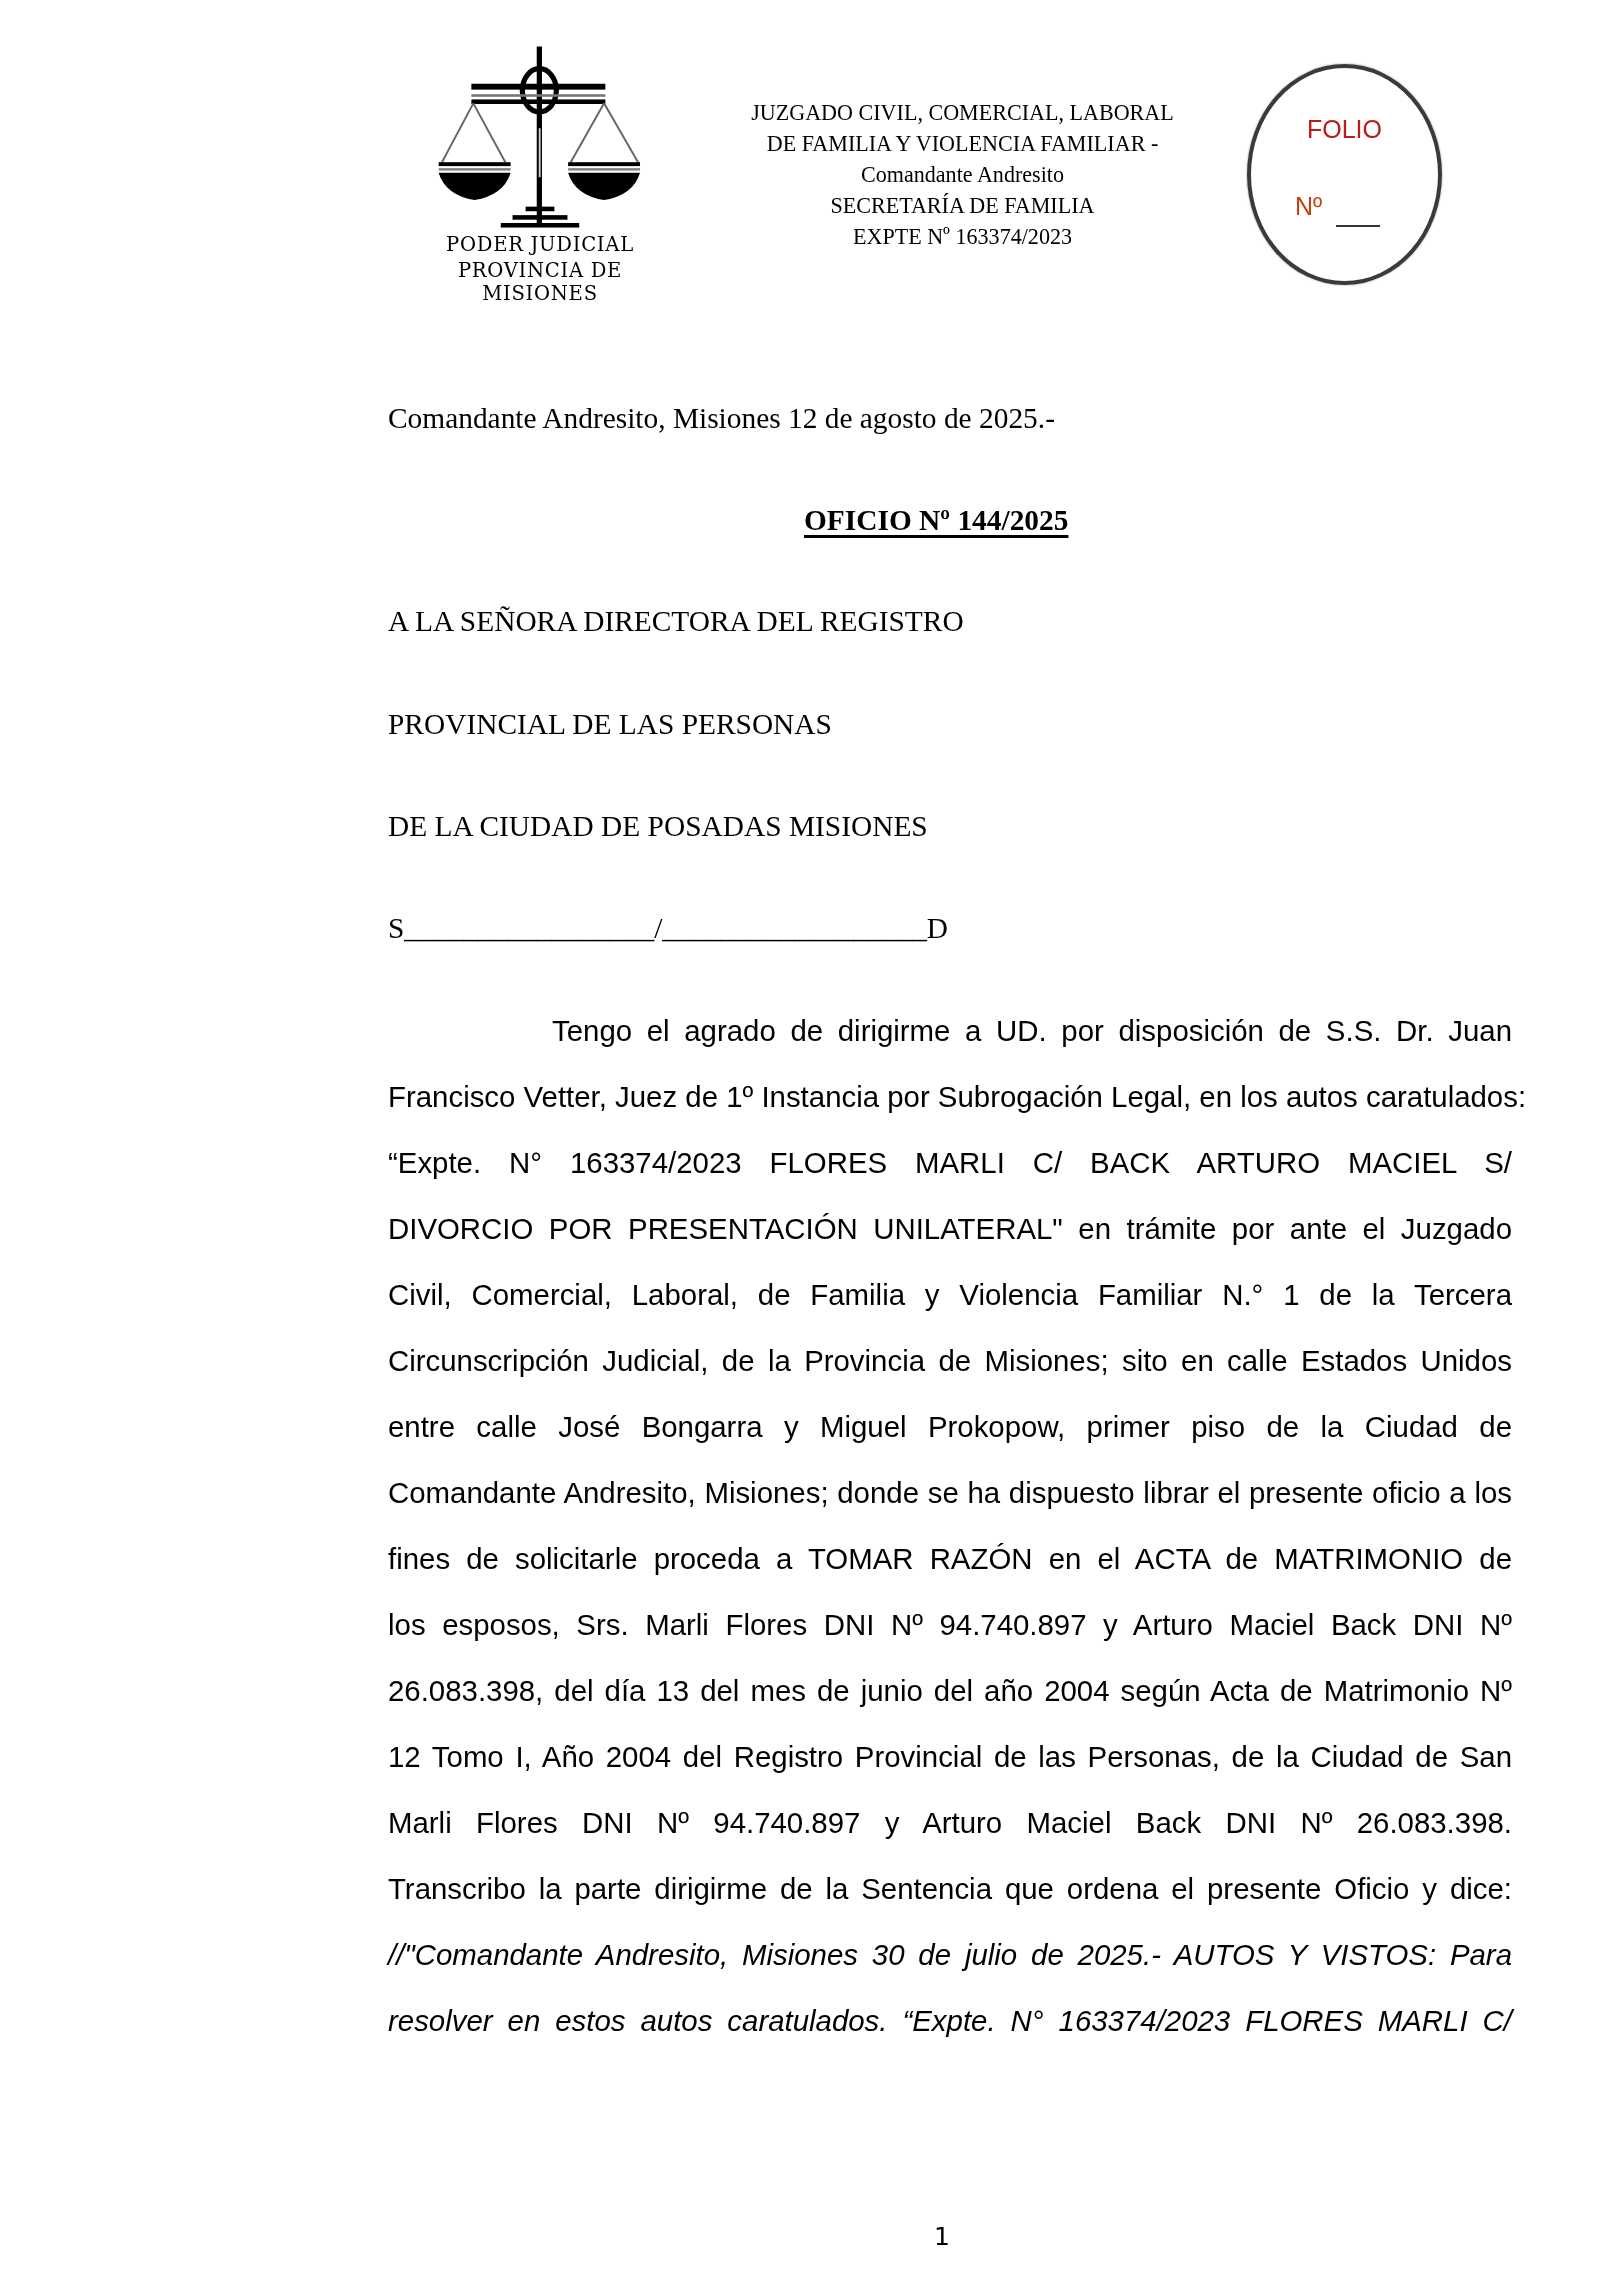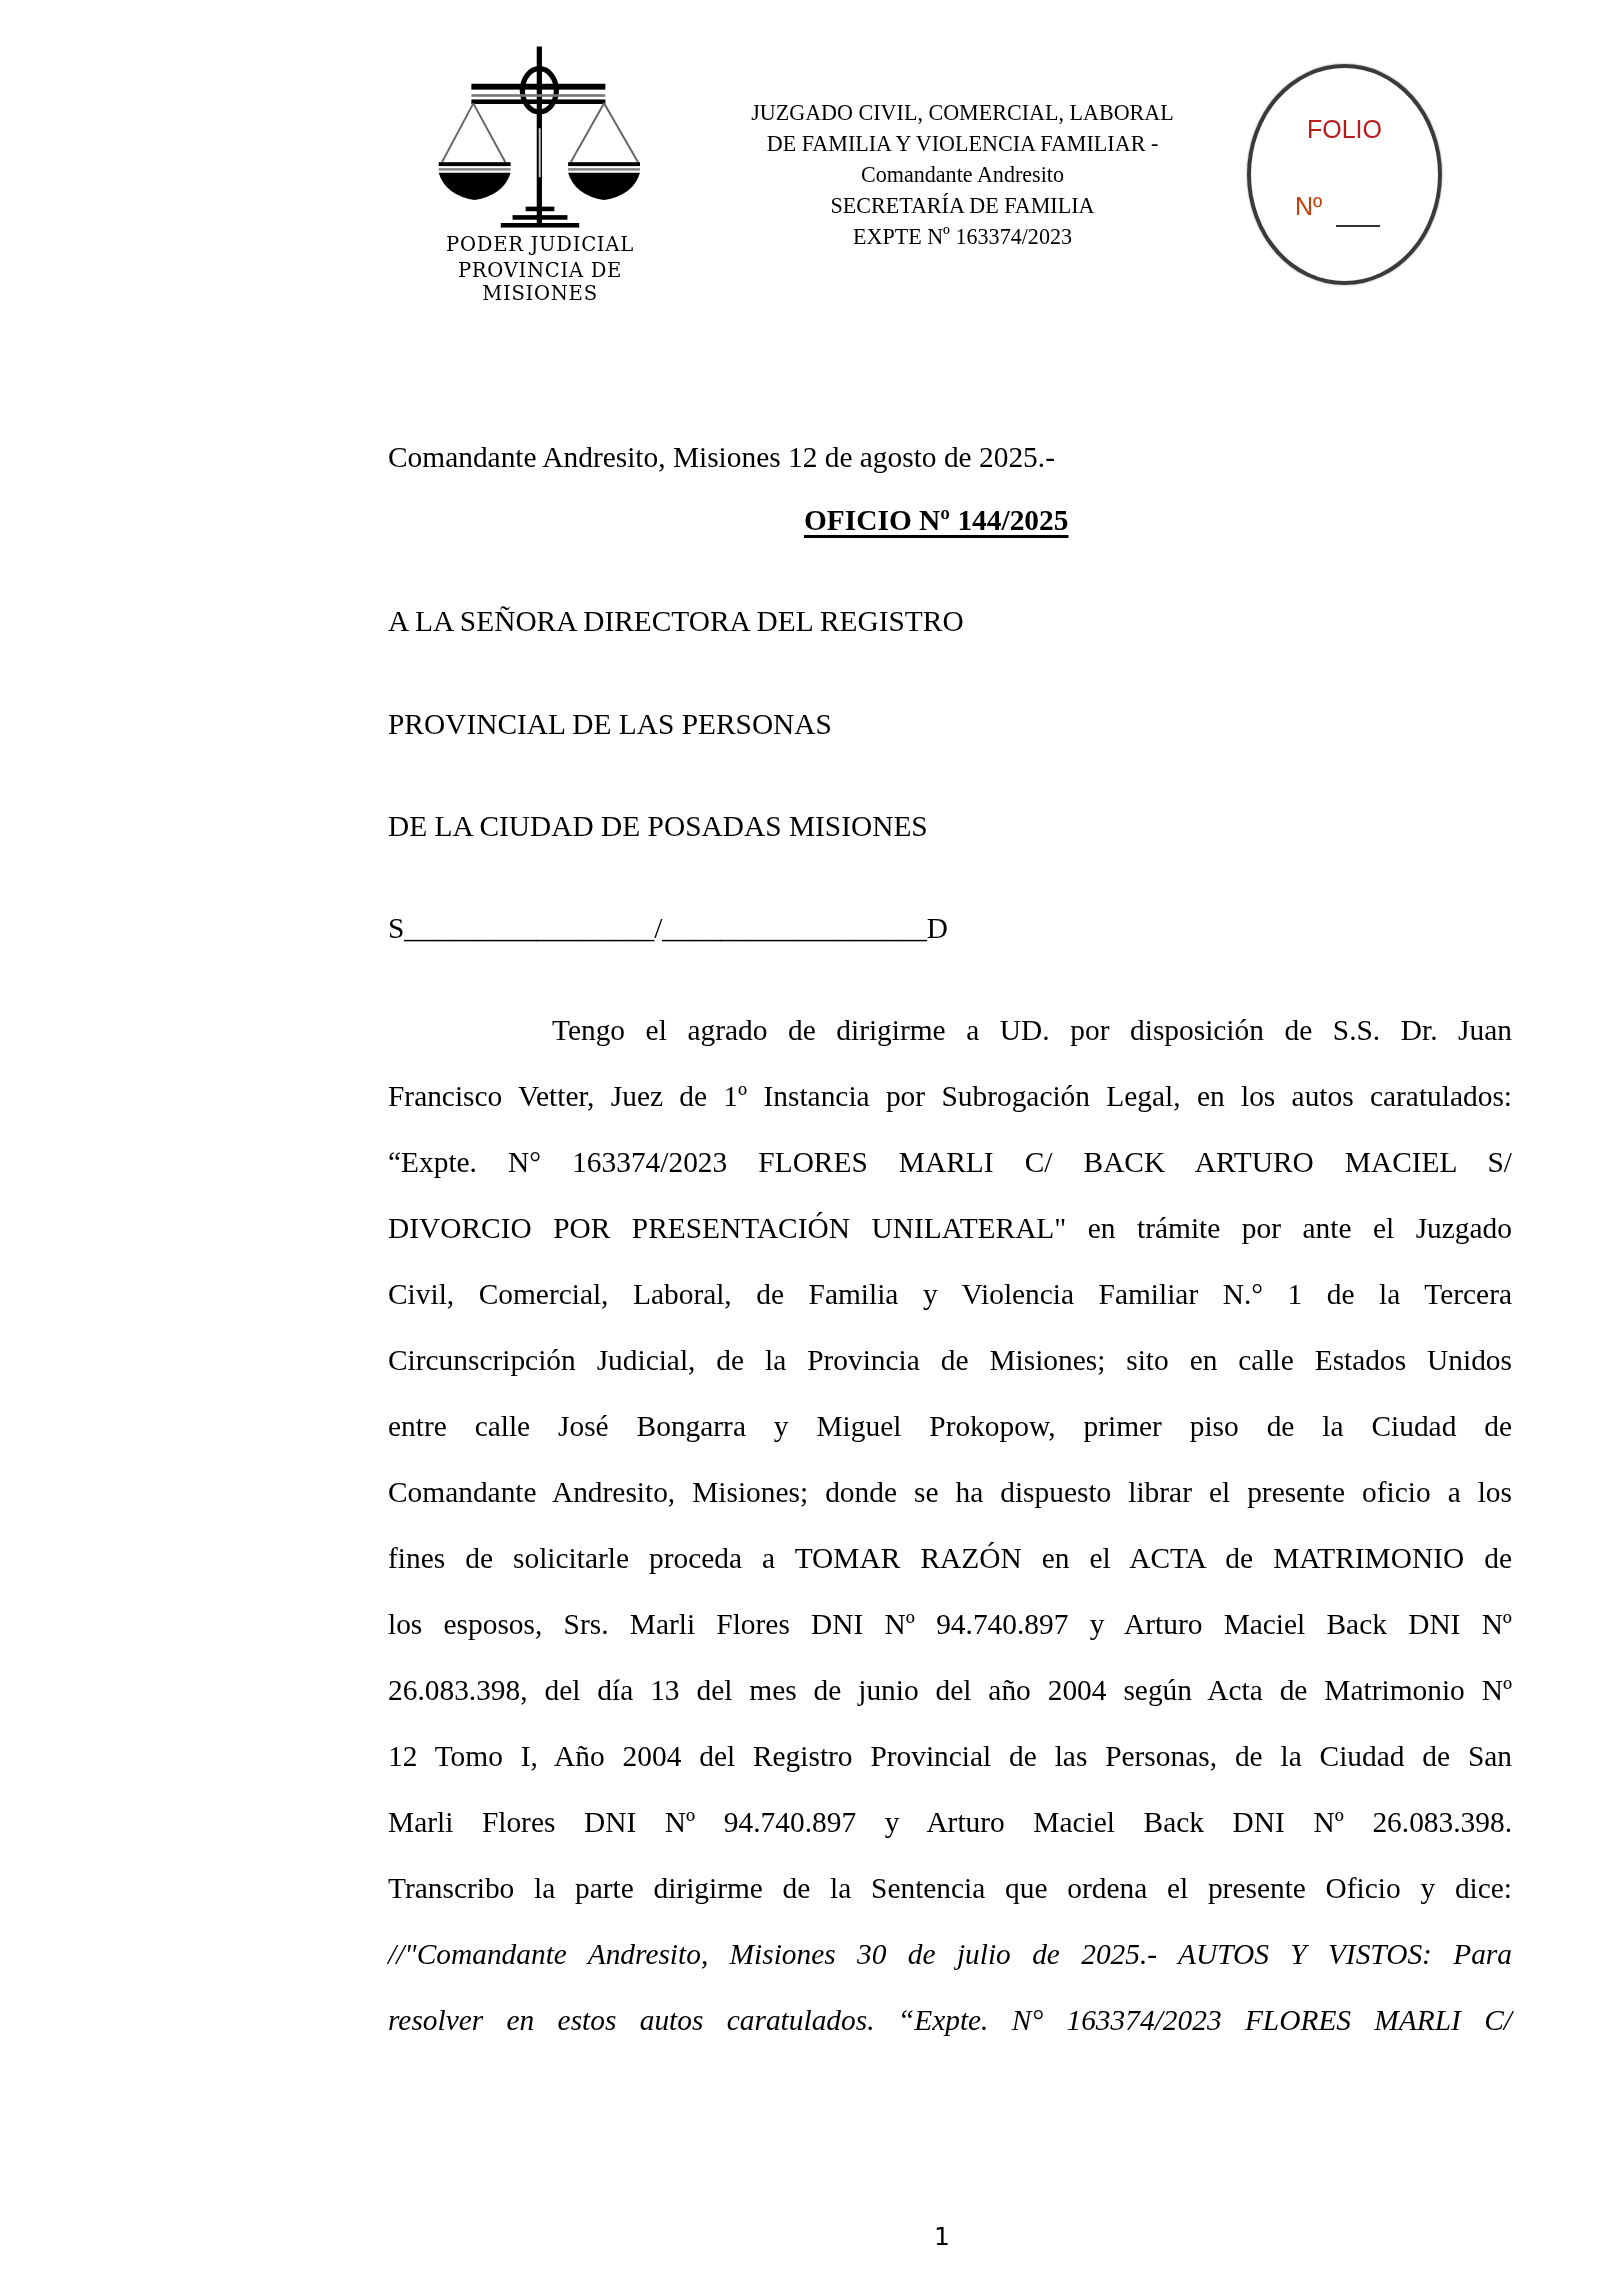--- a/index.html
+++ b/index.html
@@ -96,42 +96,42 @@
       width: 44px;
     }
 
     
     .text {
       position: absolute;
       font-family: "Liberation Serif", serif;
       font-size: 29.4px;
       white-space: nowrap;
     }
-    .date-line { left: 388px; top: 402px; margin-top: 39px; }
+    .date-line { left: 388px; top: 402px; }
     .oficio-title {
       left: 804px;
       top: 504px;
       font-weight: bold;
       text-decoration: underline;
       text-decoration-thickness: 2.6px;
       text-underline-offset: 5.2px;
     }
     .addressee-1 { left: 388px; top: 605px; }
     .addressee-2 { left: 388px; top: 708px; }
     .addressee-3 { left: 388px; top: 810px; }
     .sd-line { left: 388px; top: 912px; }
 
     .body-para {
       position: absolute;
       left: 388px;
       top: 1011px;
       width: 1124px;
     }
     .body-line {
-      font-family: Liberation Serif, serif;
+      font-family: Liberation Sans, sans-serif;
       font-size: 29.4px;
       height: 66px;
       line-height: 39px;
       white-space: nowrap;
       text-align: justify;
       text-align-last: justify;
     }
     .body-line.first { padding-left: 164px; }
     .body-line.italic { font-style: italic; }
 

